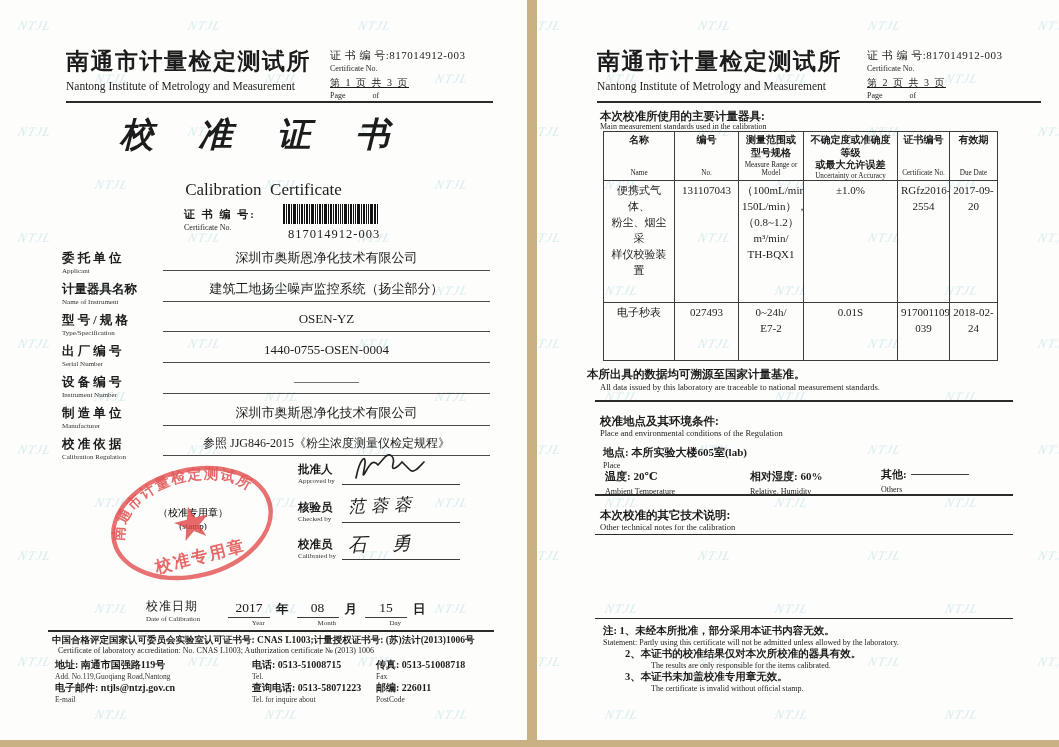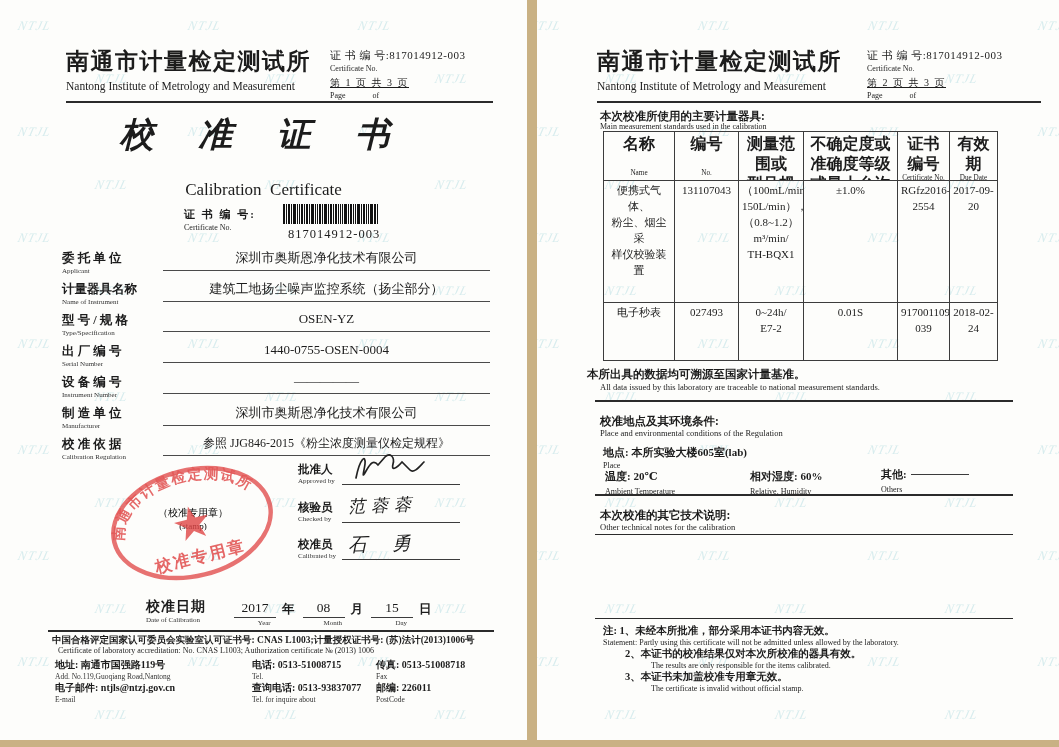--- a/index.html
+++ b/index.html
@@ -45,39 +45,39 @@
   .stamp-under .en{font-size:9px;margin-top:1px;}
   .stamp{z-index:2;transform:rotate(-14deg);opacity:.9;}
   
   .sigrow{position:absolute;left:298px;width:170px;height:38px;font-family:Liberation Serif, serif;}
   .siglabel .cn{font-size:11.5px;font-weight:700;white-space:nowrap;}
   .siglabel .en{font-size:7px;color:#333;white-space:nowrap;}
   .sigline{position:absolute;left:44px;top:22px;width:118px;border-bottom:1.2px solid #3c3c3c;height:0;}
   .sigvalue{position:absolute;left:50px;top:-6px;font-size:17px;font-style:italic;letter-spacing:6px;
             transform:rotate(-2deg);white-space:nowrap;}
   
-  .date-label .cn{font-size:14px;font-weight:700;letter-spacing:1px;white-space:nowrap;}
+  .date-label .cn{font-size:12px;font-weight:400;letter-spacing:1px;white-space:nowrap;}
   .date-label .en{font-size:7px;color:#333;}
   .dseg{display:inline-block;text-align:center;margin-right:4px;vertical-align:top;}
   .dval{display:inline-block;width:42px;text-align:center;font-size:13.5px;border-bottom:1.2px solid #3c3c3c;padding-bottom:1px;}
   .dunit{display:inline-block;font-size:12.5px;font-weight:700;margin-left:6px;vertical-align:bottom;}
   .dsub{font-size:7px;color:#333;margin-top:1px;}
   
   .f-rule{position:absolute;height:1.6px;background:#2b2b2b;}
   .accred-cn{font-size:9.5px;font-weight:700;white-space:nowrap;}
   .accred-en{font-size:8px;margin-top:1px;white-space:nowrap;}
   .fitem .cn{font-size:10px;font-weight:700;white-space:nowrap;}
   .fitem .en{font-size:7.5px;color:#333;white-space:nowrap;}
   
   .sec-cn{font-size:11.5px;font-weight:700;white-space:nowrap;}
   .sec-en{font-size:8px;color:#222;margin-top:1px;white-space:nowrap;}
   table.std{border-collapse:collapse;table-layout:fixed;width:394px;}
   table.std td,table.std th{border:1.4px solid #3c3c3c;padding:2px 3px;vertical-align:top;text-align:center;overflow:hidden;}
   th .thin{display:flex;flex-direction:column;justify-content:space-between;height:44px;}
-  th .cn{font-size:16px;font-weight:700;white-space:pre-line;line-height:1.25;}
+  th .cn{font-size:10px;font-weight:700;white-space:pre-line;line-height:1.25;}
   th .en{font-size:7.2px;font-weight:400;white-space:pre-line;line-height:1.2;}
   td.cell{font-size:11px;white-space:pre-line;line-height:1.45;}
   td.tl{text-align:left;}
   .note-cn{font-size:11.5px;font-weight:700;white-space:nowrap;}
   .note-en{font-size:8.5px;margin-top:1px;white-space:nowrap;}
   .env .cn{font-size:11px;font-weight:700;white-space:nowrap;display:inline-block;}
   .env .en{font-size:8px;color:#222;margin-top:3px;white-space:nowrap;}
   .dashline{display:inline-block;width:58px;border-bottom:1.2px solid #3c3c3c;vertical-align:middle;margin-left:4px;}
   .stmt div{white-space:nowrap;}
   .stmt .cn{font-size:10.5px;font-weight:700;}
@@ -369,21 +369,21 @@
     </div>
     <div class="ab fitem" style="left:376px;top:658px;">
       <div class="cn">传真: 0513-51008718</div>
       <div class="en">Fax</div>
     </div>
     <div class="ab fitem" style="left:55px;top:681px;">
       <div class="cn" style="font-weight:700;">电子邮件: ntjls@ntzj.gov.cn</div>
       <div class="en">E-mail</div>
     </div>
     <div class="ab fitem" style="left:252px;top:681px;">
-      <div class="cn">查询电话: 0513-93837077</div>
+      <div class="cn">查询电话: 0513-58071223</div>
       <div class="en">Tel. for inquire about</div>
     </div>
     <div class="ab fitem" style="left:376px;top:681px;">
       <div class="cn">邮编: 226011</div>
       <div class="en">PostCode</div>
     </div>
   </div>
 
   <div class="page page2">
 

